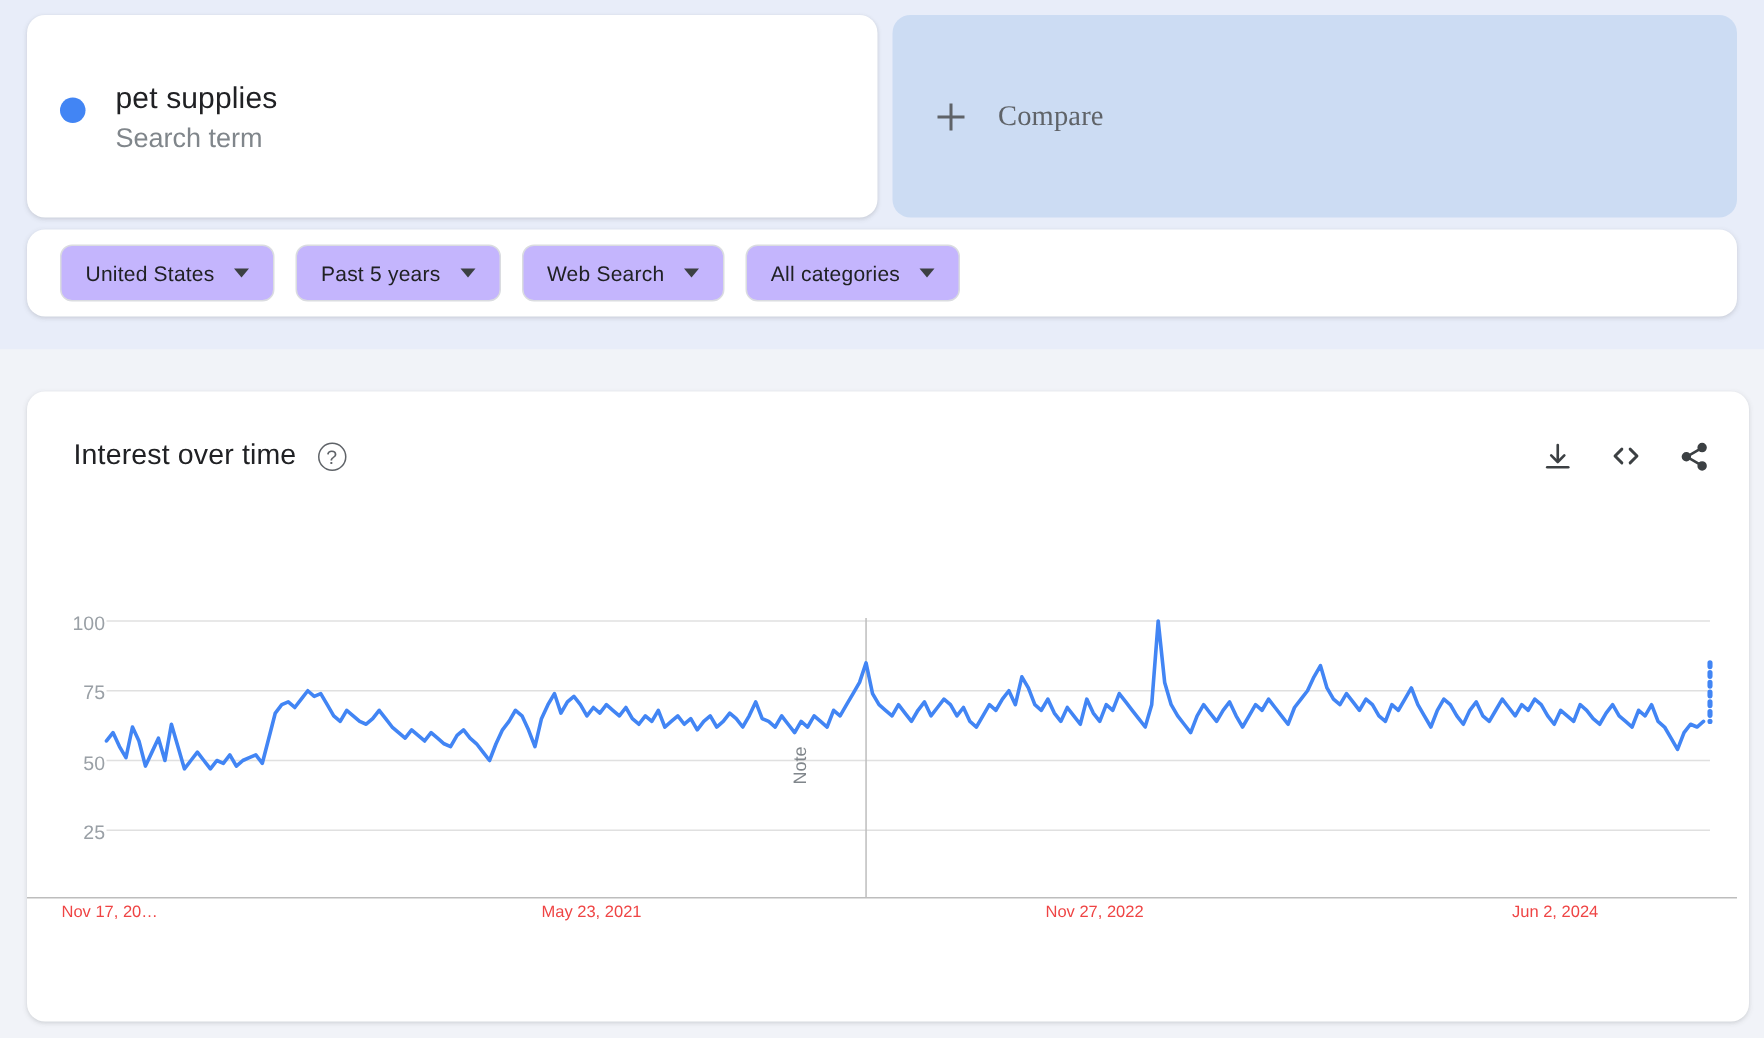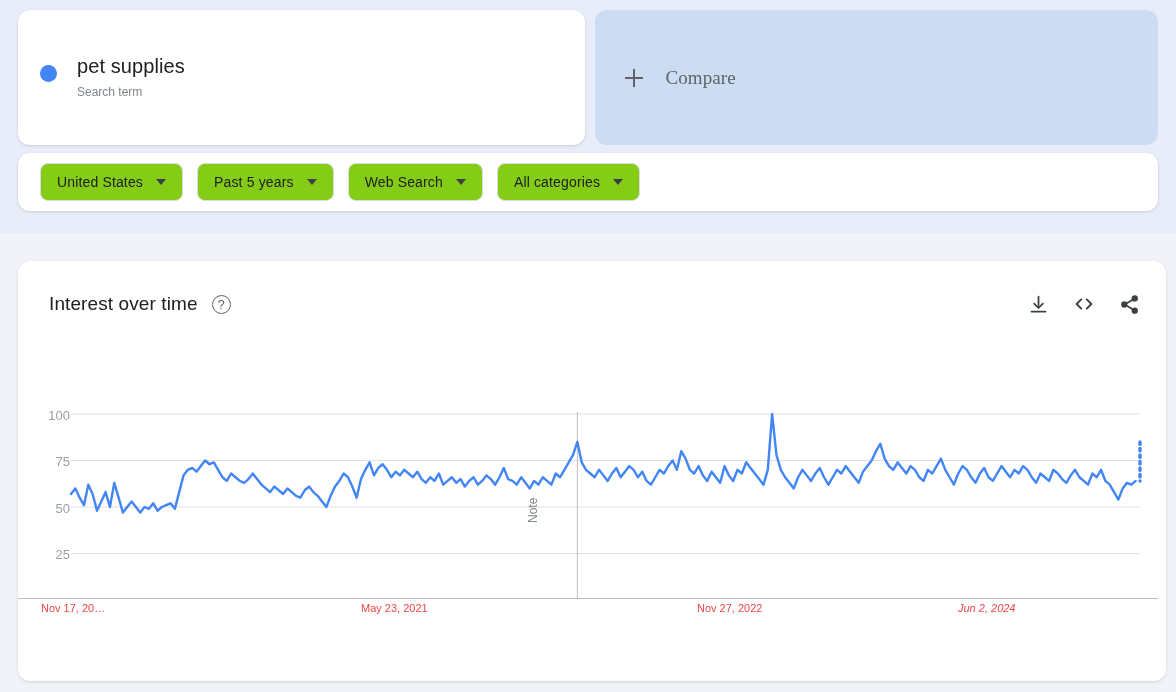--- a/index.html
+++ b/index.html
@@ -35,21 +35,21 @@
     padding-left: 22px;
     box-shadow: 0 1px 2px rgba(60,64,67,.10), 0 1px 3px 1px rgba(60,64,67,.06);
   }
   .term-dot {
     width: 17px; height: 17px; border-radius: 50%;
     background: #4285f4; flex: none; margin-right: 20px;
     position: relative; top: -4px;
   }
   .term-texts { display: flex; flex-direction: column; gap: 5px; }
   .term-title { font-size: 20px; color: #202124; line-height: 24px; letter-spacing: .1px; }
-  .term-sub { font-size: 12px; color: #80868b; line-height: 18px; }
+  .term-sub { font-size: 18px; color: #80868b; line-height: 18px; }
 
   .compare-card {
     width: 573px; height: 135px;
     background: #ccdcf3;
     border-radius: 12px;
     display: flex; align-items: center;
     padding-left: 30px;
     cursor: pointer;
   }
   .plus-icon {
@@ -66,21 +66,21 @@
   .filter-bar {
     position: absolute; left: 18px; top: 153px;
     width: 1140px; height: 58px;
     background: #ffffff; border-radius: 12px;
     display: flex; align-items: center; padding-left: 22px; gap: 14px;
     box-shadow: 0 1px 2px rgba(60,64,67,.10), 0 1px 3px 1px rgba(60,64,67,.06);
   }
   .chip {
     height: 38px; border: 1px solid #dadce0; border-radius: 8px;
     display: flex; align-items: center; padding: 0 16px; gap: 13px;
-    background: #84cc16; cursor: pointer; white-space: nowrap;
+    background: #c4b5fd; cursor: pointer; white-space: nowrap;
   }
   .chip-label { font-size: 14px; color: #202124; letter-spacing: .15px; }
   .caret {
     width: 0; height: 0; border-left: 5px solid transparent;
     border-right: 5px solid transparent; border-top: 6px solid #3c4043;
   }
 
   
   .chart-card {
     position: absolute; left: 18px; top: 261px;
@@ -202,18 +202,18 @@
         </svg>
 
       <div class="axis-y-label" style="top:147px;">100</div>
       <div class="axis-y-label" style="top:193px;">75</div>
       <div class="axis-y-label" style="top:240px;">50</div>
       <div class="axis-y-label" style="top:286px;">25</div>
 
       <div class="axis-x-label" style="left:23px;">Nov 17, 20…</div>
       <div class="axis-x-label" style="left:343px;">May 23, 2021</div>
       <div class="axis-x-label" style="left:679px;">Nov 27, 2022</div>
-      <div class="axis-x-label" style="left:940px;font-style:italic;">Jun 2, 2024</div>
+      <div class="axis-x-label" style="left:990px;">Jun 2, 2024</div>
 
       <div class="note-label">Note</div>
     </div>
   </div>
 </div>
 
 </body></html>

